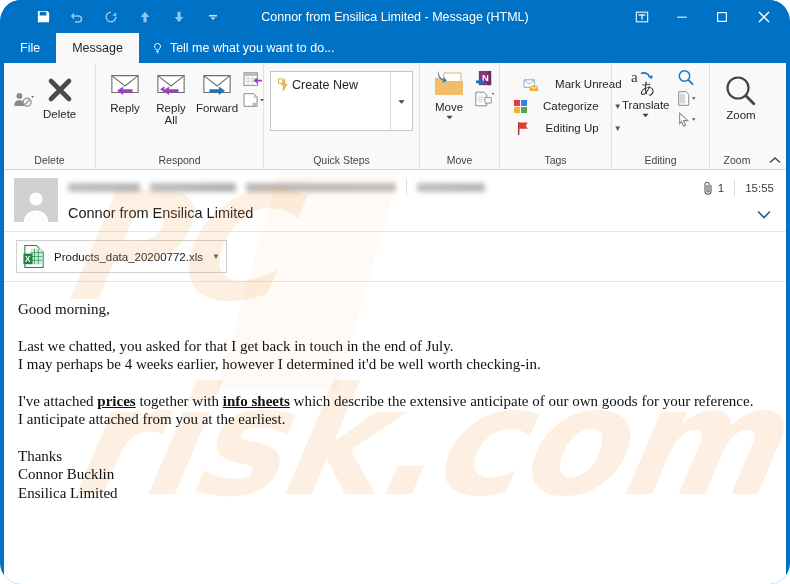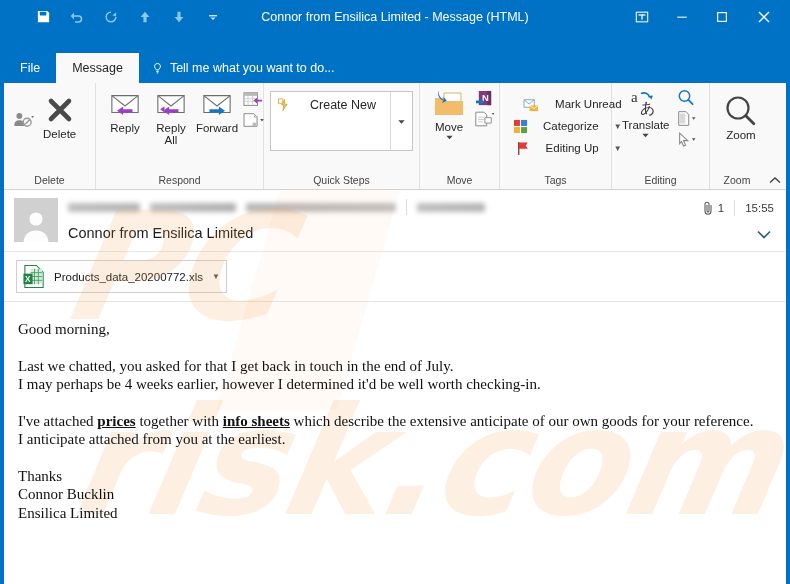--- a/index.html
+++ b/index.html
@@ -8,20 +8,21 @@
     font-family: "Liberation Sans", sans-serif;
     background: #ffffff;
     overflow: hidden;
   }
   #window {
     position: relative;
     width: 790px; height: 584px;
     background: #0072C6;
     padding: 0 4px 4px 4px;
     overflow: hidden;
+    border-radius: 21px;
   }
 
   
   .titlebar {
     height: 33px;
     display: flex;
     align-items: center;
     background: #0072C6;
     position: relative;
   }
@@ -53,21 +54,20 @@
   }
   .wc.close { width: 44px; }
 
   
   .tabstrip {
     height: 30px;
     background: #0072C6;
     display: flex;
     align-items: center;
     position: relative;
-    margin-top: 20px;
   }
   .tab {
     height: 30px;
     padding: 0 16px;
     display: flex; align-items: center;
     color: #ffffff;
     font-size: 12.5px;
   }
   .tab.active {
     background: #F9F9F9;
@@ -389,21 +389,21 @@
               </svg>
           </div>
         </div>
       </div>
       <div class="rgroup-label">Respond</div>
     </div>
 
     <div class="rgroup" style="width:156px">
       <div class="rgroup-body" style="padding-top:8px">
         <div style="border:1px solid #c6c6c6;background:#fff;width:144px;height:60px;display:flex;align-items:stretch;">
-          <div style="flex:1;padding:6px 0 0 7px;display:flex;align-items:flex-start;gap:18px;">
+          <div style="flex:1;padding:6px 0 0 7px;display:flex;align-items:flex-start;gap:0;">
             <svg width="14" height="14" viewBox="0 0 16 16">
                 <rect x="0.5" y="1" width="5" height="5" fill="#fff" stroke="#e0a93b" stroke-width="1"></rect>
                 <path fill="#f2c24a" stroke="#b98a1e" stroke-width="0.6" d="M7.5 1.5L4 8h2.6L5.6 14.5 10.5 7H7.8z"></path>
               </svg>
             <span style="font-size:12.5px;color:#262626;">Create New</span>
           </div>
           <div style="width:22px;border-left:1px solid #d8d8d8;display:flex;align-items:center;justify-content:center;">
             <svg width="9" height="9" viewBox="0 0 10 10">
                 <path fill="#444" d="M1.5 3.5h7L5 7.5z"></path>
               </svg>

